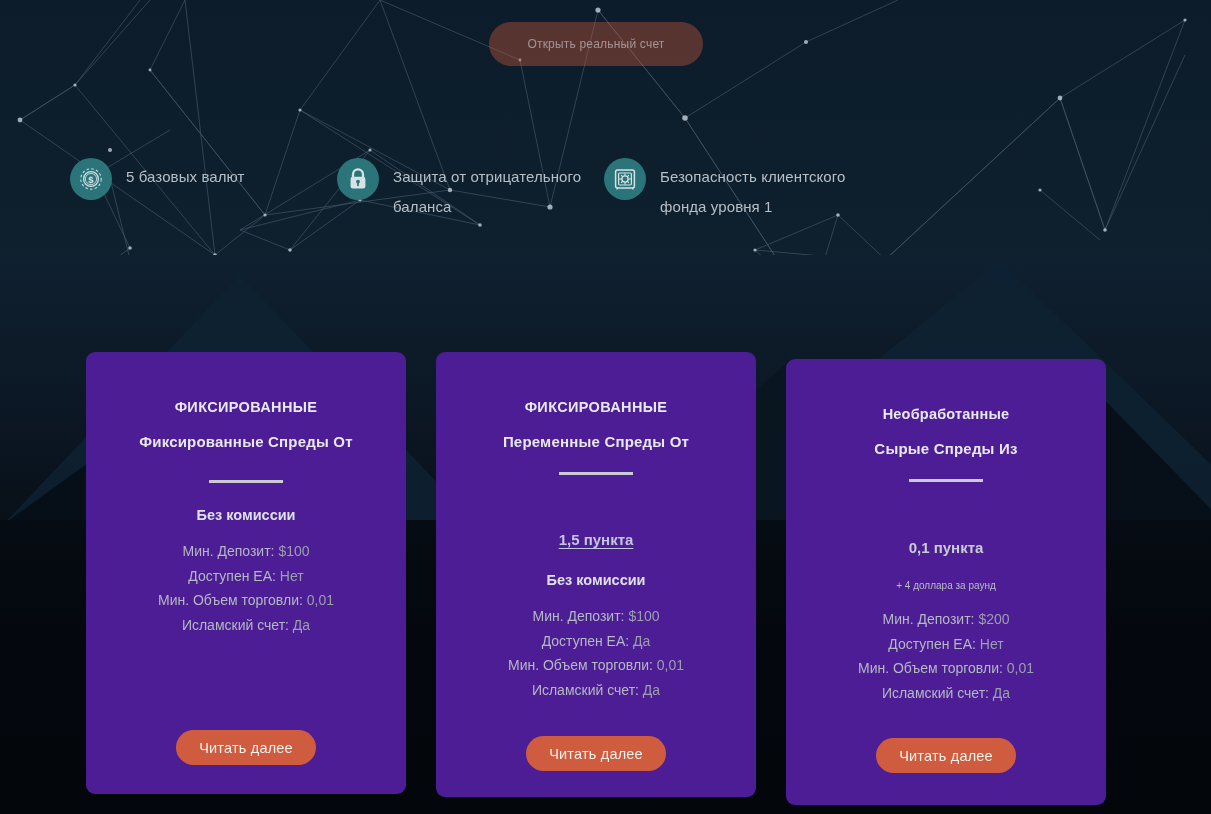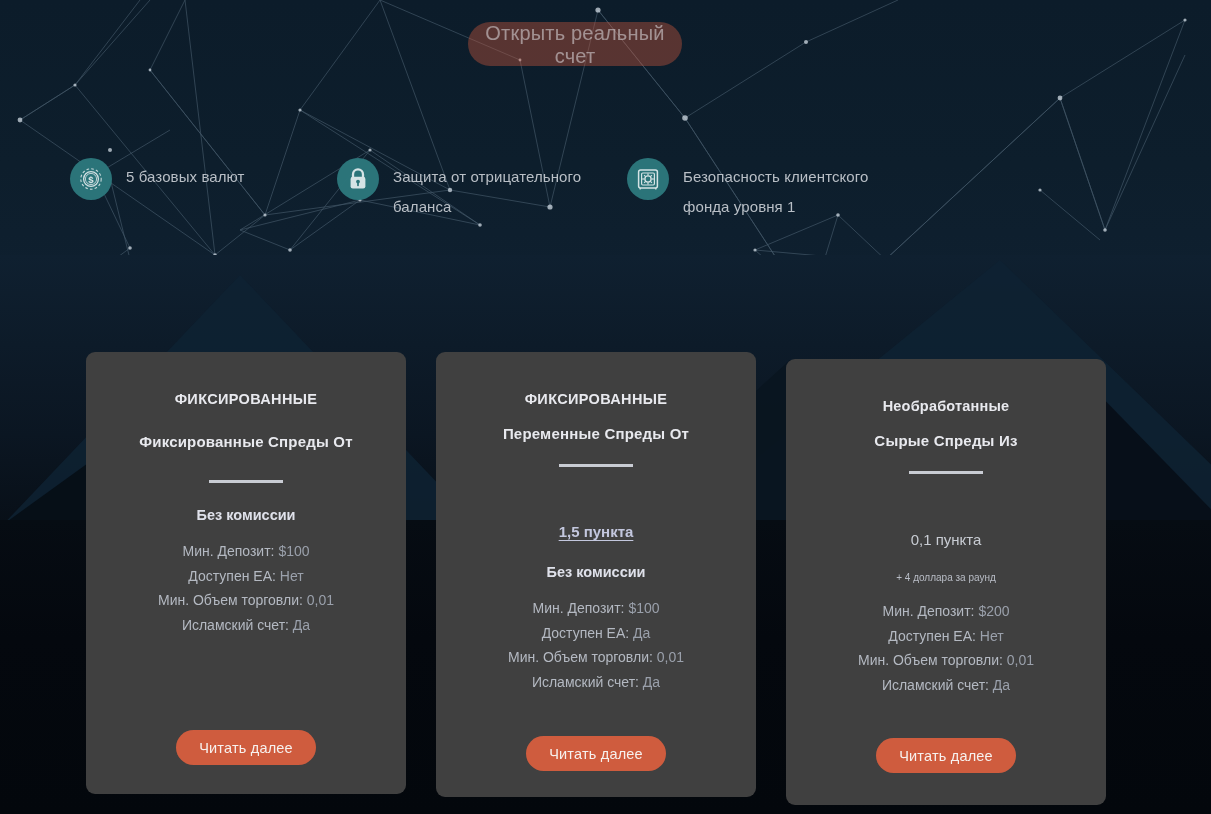--- a/index.html
+++ b/index.html
@@ -28,88 +28,88 @@
     background: linear-gradient(180deg, #0f2030 0%, #0b1622 60%, #070d14 100%);
   }
   .bg-mountains { position: absolute; left: 0; top: 240px; width: 1211px; height: 330px; }
   .bg-bottom {
     position: absolute; left: 0; top: 520px; width: 1211px; height: 294px;
     background: linear-gradient(180deg, #060c13 0%, #04080e 40%, #03070c 100%);
   }
 
   
   .cta {
-    position: absolute; left: 468px; top: 22px;
+    position: absolute; left: 489px; top: 22px;
     width: 214px; height: 44px;
     border: none; border-radius: 22px;
     background: rgba(196, 86, 60, 0.42);
     color: rgba(224, 222, 226, 0.55);
-    font-size: 20px; letter-spacing: .2px;
+    font-size: 12px; letter-spacing: .2px;
     cursor: pointer;
   }
 
   
   .features { position: absolute; left: 0; top: 155px; width: 1211px; height: 80px; }
   .feature { position: absolute; display: flex; align-items: flex-start; gap: 14px; }
   .feature:nth-child(1) { left: 70px; top: 3px; width: 255px; }
   .feature:nth-child(2) { left: 337px; top: 3px; width: 250px; }
-  .feature:nth-child(3) { left: 627px; top: 3px; width: 250px; }
+  .feature:nth-child(3) { left: 604px; top: 3px; width: 250px; }
   .feature:nth-child(4) { left: 868px; top: 3px; width: 270px; }
 
   .f-icon {
     flex: 0 0 auto;
     width: 42px; height: 42px; border-radius: 50%;
     background: #2c777c;
     display: flex; align-items: center; justify-content: center;
     opacity: .97;
   }
   .f-label {
     color: #b9bfc6; font-size: 15px; line-height: 30px;
     padding-top: 4px; letter-spacing: .1px;
   }
 
   
   .card {
     position: absolute;
-    background: #404040;
+    background: #4c1d95;
     border-radius: 9px;
     text-align: center;
-    padding: 4px 18px;
+    padding: 12px 18px;
   }
   #card-0 { left: 86px;  top: 352px; width: 320px; height: 442px; }
   #card-1 { left: 436px; top: 352px; width: 320px; height: 445px; }
   #card-2 { left: 786px; top: 359px; width: 320px; height: 446px; }
 
   .c-kicker {
     color: #e8e9ee; font-size: 14.5px; font-weight: bold;
     letter-spacing: .35px; margin-top: 35px;
   }
   .c-kicker.title-case { letter-spacing: .2px; }
   .c-sub {
     color: #e8e9ee; font-size: 15px; font-weight: bold;
-    letter-spacing: .2px; margin-top: 26px;
+    letter-spacing: .2px; margin-top: 18px;
   }
   #card-1 .c-sub, #card-2 .c-sub { margin-top: 18px; }
 
   .c-rule {
     width: 74px; height: 3px; background: #c9ccd3;
     margin: 30px auto 0;
   }
   #card-1 .c-rule, #card-2 .c-rule { margin-top: 22px; }
 
   .c-spread {
     font-size: 15px; margin-top: 56px;
   }
   .c-spread.link {
     color: #c3c7de; font-weight: bold;
     text-decoration: underline; text-underline-offset: 3px;
     cursor: pointer;
   }
   .c-spread.plain { color: #c8ccd3; font-weight: normal; }
-  #card-2 .c-spread { margin-top: 57px; }
+  #card-2 .c-spread { margin-top: 57px; font-weight: bold; }
 
   .c-commission {
     color: #dfe1ea; font-size: 14.5px; font-weight: bold;
     margin-top: 24px;
   }
   .c-commission.plain { color: #b9bdc6; font-weight: normal; font-size: 10px; }
 
   .c-specs { margin-top: 16px; }
   .c-spec {
     color: #b4b9c2; font-size: 14px; line-height: 24.5px;

